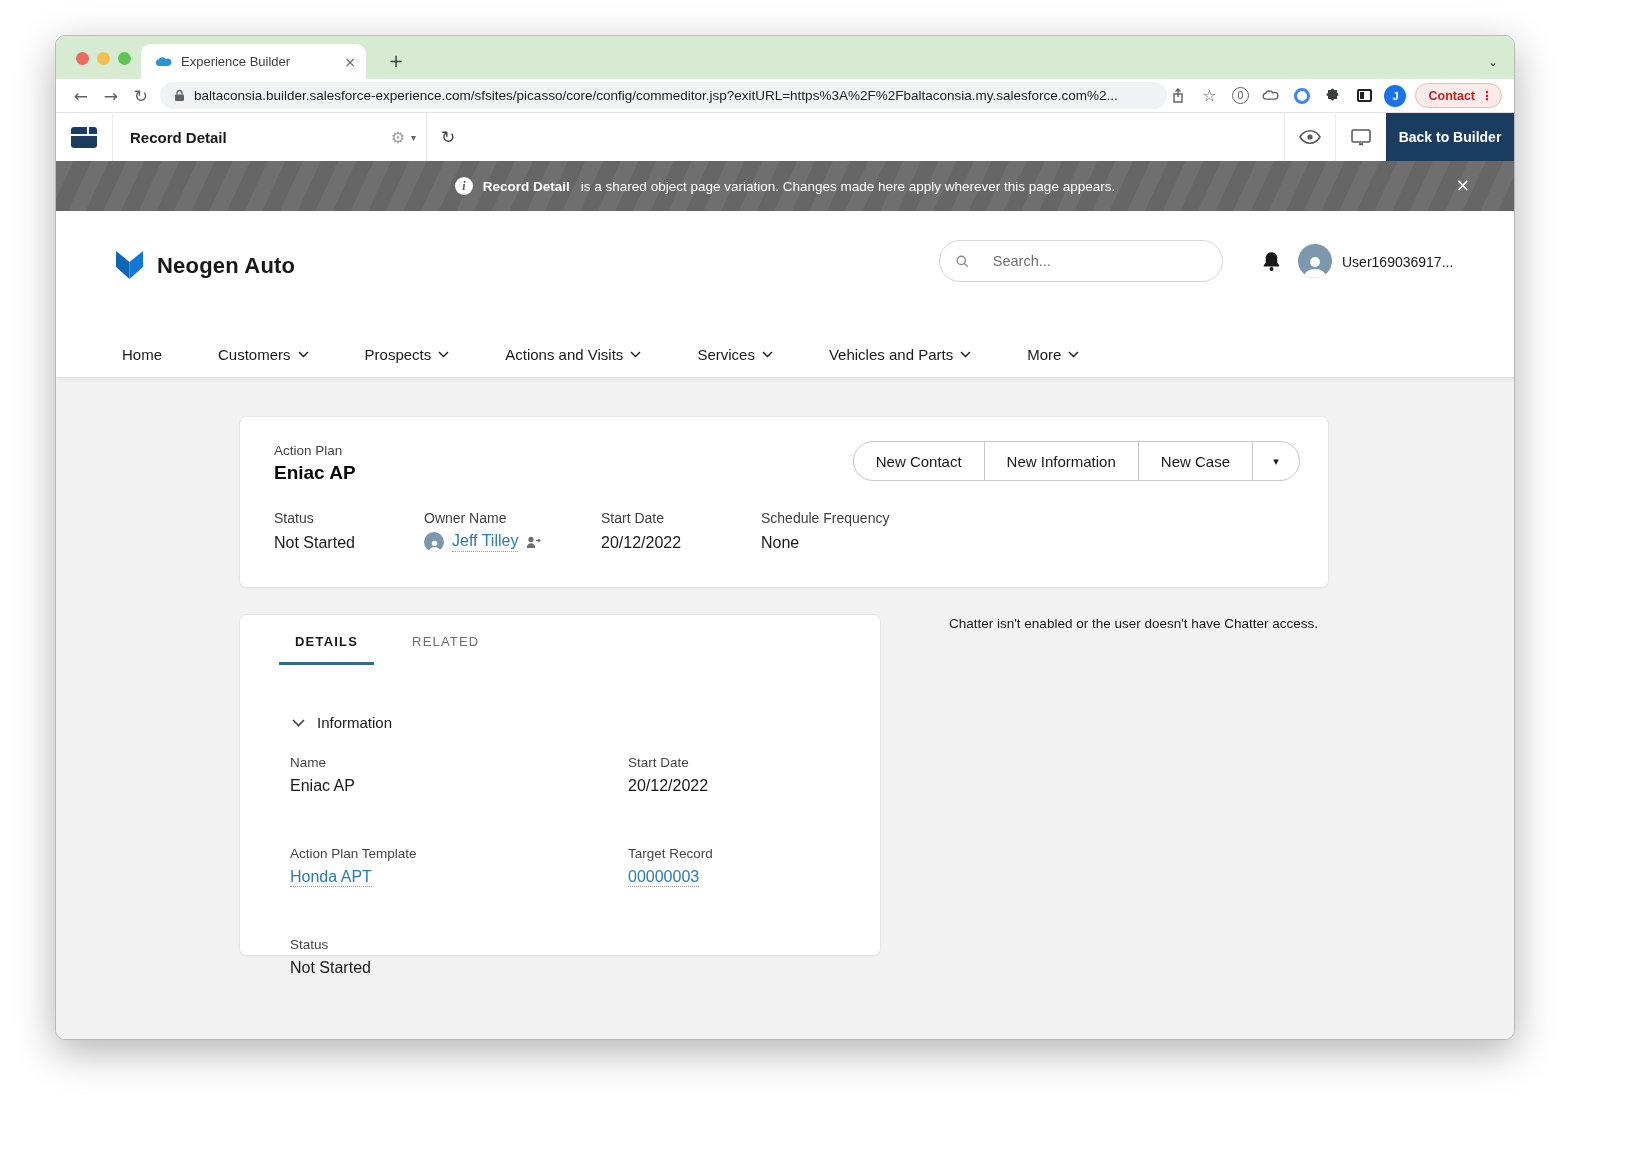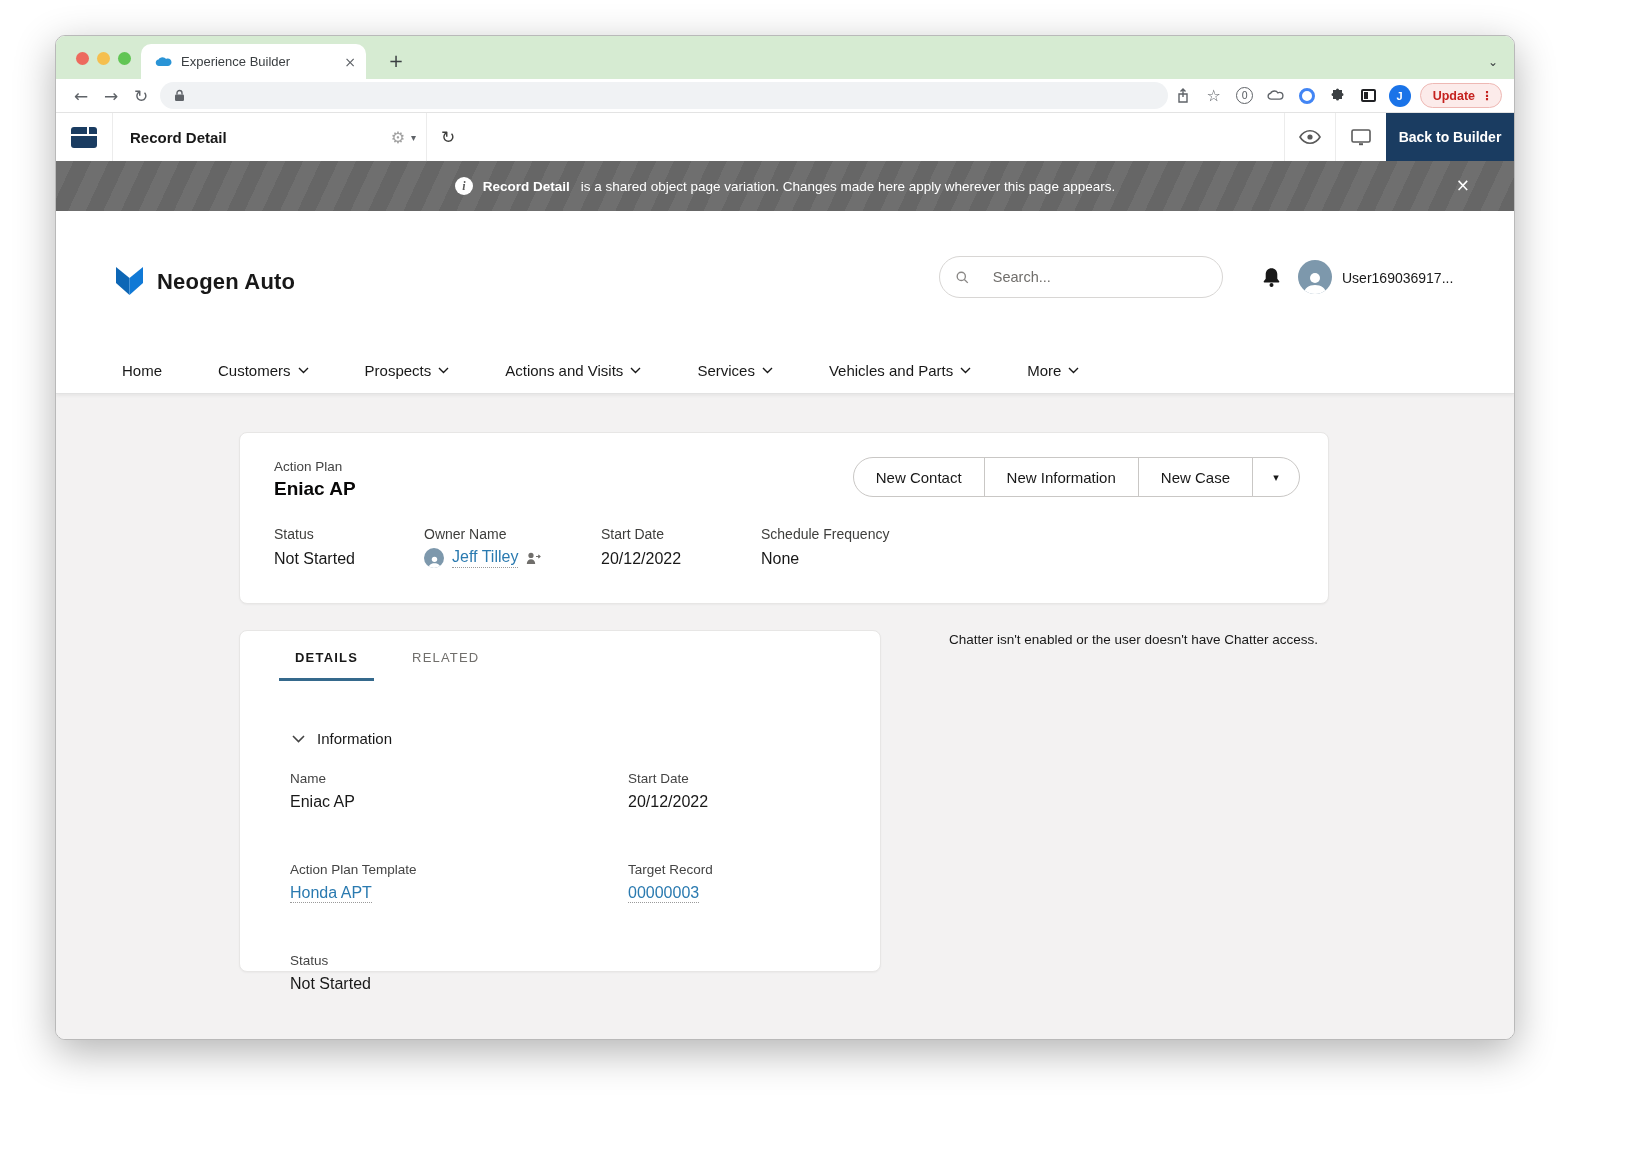--- a/index.html
+++ b/index.html
@@ -69,21 +69,21 @@
     background:repeating-linear-gradient(115deg,#6f6f6f 0 16px,#666666 16px 32px);
     display:flex; align-items:center; justify-content:center; gap:10px; font-size:13.5px; }
   .banner b { font-weight:700; }
   .banner .msg { margin-left:1px; }
   .info-badge { width:18px; height:18px; border-radius:50%; background:#fff; color:#5c5c5c;
     font-size:12px; font-weight:700; font-style:italic; display:flex; align-items:center; justify-content:center;
     font-family:"Liberation Serif","DejaVu Serif",serif; }
   .banner-close { position:absolute; right:44px; top:14px; font-size:17px; color:#fff; }
 
   
-  .siteheader { position:relative; height:120px; background:#fff;margin-top:16px; }
+  .siteheader { position:relative; height:120px; background:#fff; }
   .brand-row { position:absolute; left:60px; top:40px; display:flex; align-items:center; gap:14px; }
   .brand-name { font-size:22px; font-weight:700; color:#181818; letter-spacing:.2px; }
   .search-pill { position:absolute; left:883px; top:29px; width:284px; height:42px;
     border:1px solid #d8d6d4; border-radius:21px; background:#fff; display:flex; align-items:center;
     padding:0 16px; gap:24px; }
   .search-pill input { border:none; outline:none; font-size:14.5px; color:#706e6b; width:100%;
     font-family:inherit; background:transparent; }
   .search-pill input::placeholder { color:#706e6b; }
   .bell { position:absolute; left:1206px; top:40px; }
   .user-avatar { position:absolute; left:1242px; top:33px; width:34px; height:34px; border-radius:50%;
@@ -162,20 +162,21 @@
 
   <div class="urlbar">
     <div class="navbtn glyph">←</div>
     <div class="navbtn glyph">→</div>
     <div class="navbtn glyph">↻</div>
     <div class="omnibox">
       <svg width="11" height="13" viewBox="0 0 11 13">
         <rect x="1" y="5.5" width="9" height="6.5" rx="1.2" fill="#5f6368"></rect>
         <path d="M3 5.5V4a2.5 2.5 0 0 1 5 0v1.5" fill="none" stroke="#5f6368" stroke-width="1.4"></path>
       </svg>
+      <span class="url">baltaconsia.builder.salesforce-experience.com/sfsites/picasso/core/config/commeditor.jsp?exitURL=https%3A%2F%2Fbaltaconsia.my.salesforce.com%2...</span>
     </div>
     <div class="chrome-right">
       <div class="ext-icon">
         <svg width="14" height="16" viewBox="0 0 14 16">
           <path d="M3 6h8v8H3z" fill="none" stroke="#5f6368" stroke-width="1.4"></path>
           <path d="M7 1v8M4.5 3.5L7 1l2.5 2.5" fill="none" stroke="#5f6368" stroke-width="1.4"></path>
         </svg>
       </div>
       <div class="ext-icon glyph" style="font-size:16px;color:#5f6368;">☆</div>
       <div class="ext-icon">
@@ -192,21 +193,21 @@
       <div class="ext-icon">
         <svg width="16" height="16" viewBox="0 0 16 16">
           <path fill="#3c4043" d="M6 2a1.5 1.5 0 0 1 3 0h3v3a1.5 1.5 0 0 1 0 3v3h-3a1.5 1.5 0 0 1-3 0H3V8a1.5 1.5 0 0 1 0-3V2h3z"></path>
         </svg>
       </div>
       <div class="ext-icon">
           <div class="ext-rect"></div>
         </div>
       <div class="profile-badge">J</div>
       <div class="update-pill">
-        <span>Update</span>
+        <span>Contact</span>
         <span class="dots glyph">⋮</span>
       </div>
     </div>
   </div>
 
   <div class="builderbar">
     <div class="bb-icon-cell">
       <svg width="26" height="21" viewBox="0 0 26 21">
         <rect width="26" height="21" rx="3" fill="#1a3c61"></rect>
         <rect x="16" y="0" width="2" height="7" fill="#fff"></rect>

